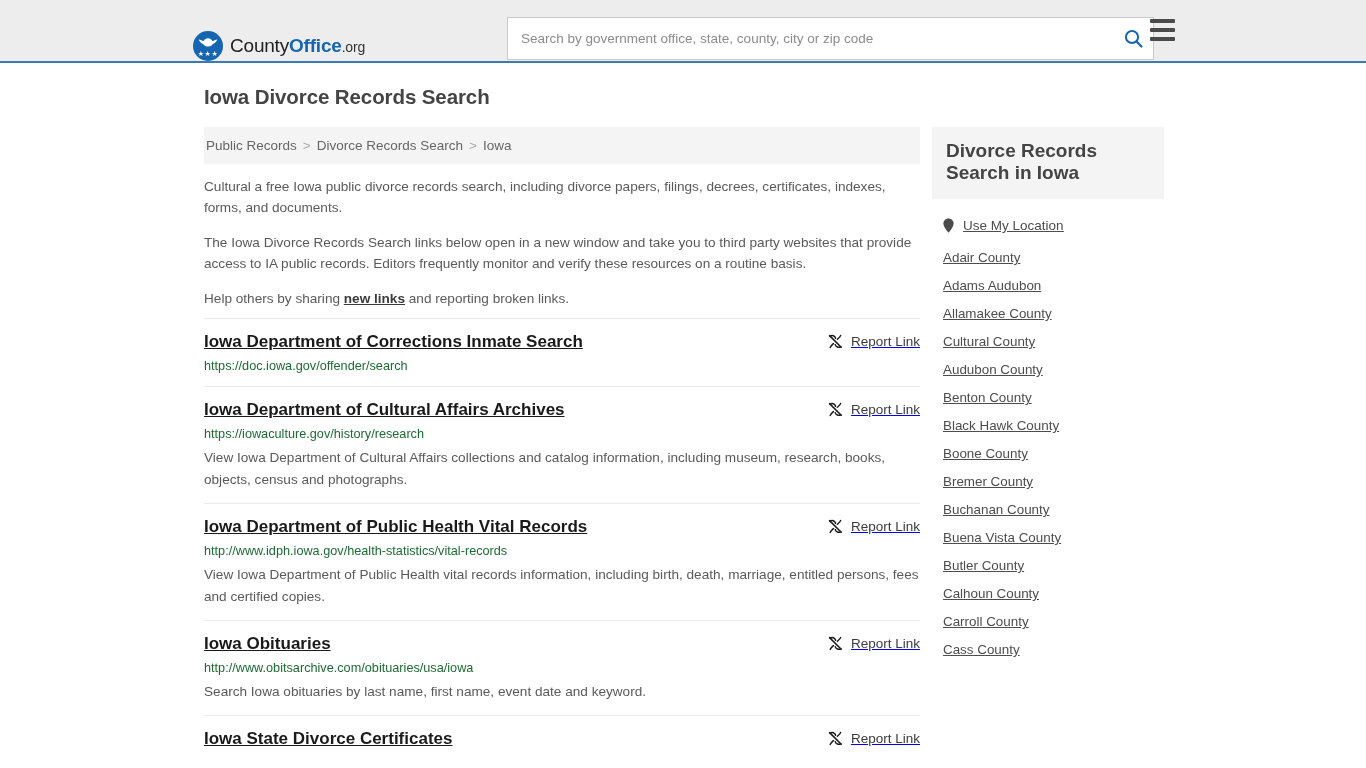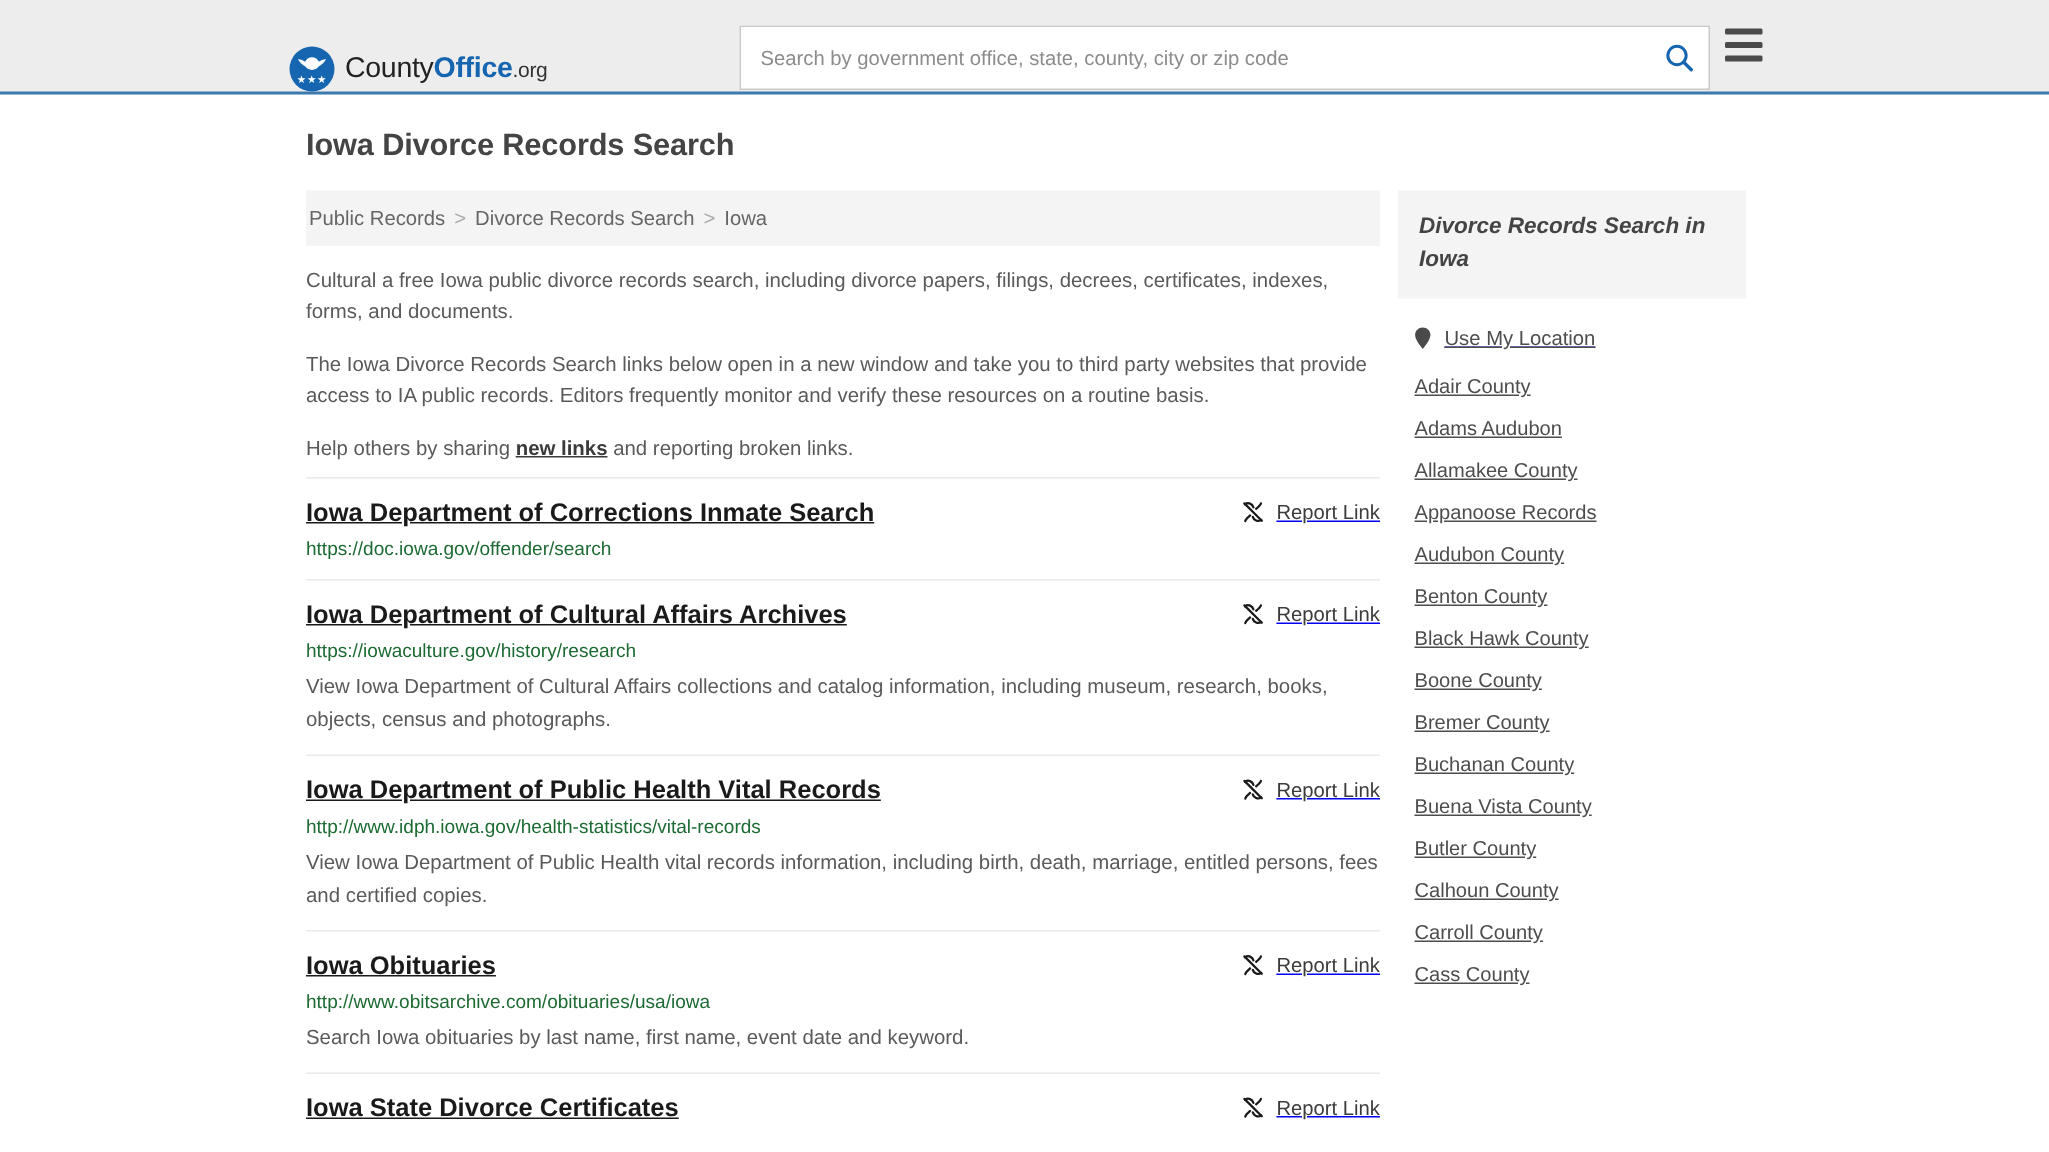--- a/index.html
+++ b/index.html
@@ -66,20 +66,21 @@
     width: 647px;
     height: 29px;
   }
   .search-box {
     width: 100%; height: 43px;
     background: #ffffff;
     border: 1px solid #c9c9c9;
     display: flex;
     align-items: center;
     padding: 0 6px 0 11px;
+    margin-left: 14px;
   }
   .search-input {
     flex: 1 1 auto;
     border: none;
     outline: none;
     font-family: "Liberation Sans", sans-serif;
     font-size: 13.5px;
     color: #444;
     background: transparent;
     height: 100%;
@@ -196,25 +197,24 @@
     margin-top: 5px;
     font-size: 13.6px;
     line-height: 22px;
     color: #5a5a5a;
   }
 
   
   .side-head {
     background: #f4f4f4;
     padding: 13px 14px 15px 14px;
-    font-size: 15px;
+    font-size: 19px;
     font-weight: bold;
     color: #444444;
     line-height: 22px;
-    font-style: italic;
   }
   .side-list { padding: 0 0 0 10px; }
   .use-location {
     display: flex;
     align-items: center;
     gap: 9px;
     padding: 19px 0 5px 1px;
   }
   .pin-icon { flex: 0 0 auto; display: block; }
   .use-location .label {
@@ -374,21 +374,21 @@
         <a href="#" class="use-location">
           <svg class="pin-icon" width="11" height="15" viewBox="0 0 11 15">
             <path d="M5.5 0.4 C2.6 0.4 0.4 2.6 0.4 5.4 C0.4 9 5.5 14.6 5.5 14.6 C5.5 14.6 10.6 9 10.6 5.4 C10.6 2.6 8.4 0.4 5.5 0.4 Z" fill="#4a4a4a"></path>
           </svg>
           <span class="label">Use My Location</span>
         </a>
 
         <a href="#" class="county-link">Adair County</a>
         <a href="#" class="county-link">Adams Audubon</a>
         <a href="#" class="county-link">Allamakee County</a>
-        <a href="#" class="county-link">Appanoose Records</a>
+        <a href="#" class="county-link">Cultural County</a>
         <a href="#" class="county-link">Audubon County</a>
         <a href="#" class="county-link">Benton County</a>
         <a href="#" class="county-link">Black Hawk County</a>
         <a href="#" class="county-link">Boone County</a>
         <a href="#" class="county-link">Bremer County</a>
         <a href="#" class="county-link">Buchanan County</a>
         <a href="#" class="county-link">Buena Vista County</a>
         <a href="#" class="county-link">Butler County</a>
         <a href="#" class="county-link">Calhoun County</a>
         <a href="#" class="county-link">Carroll County</a>

